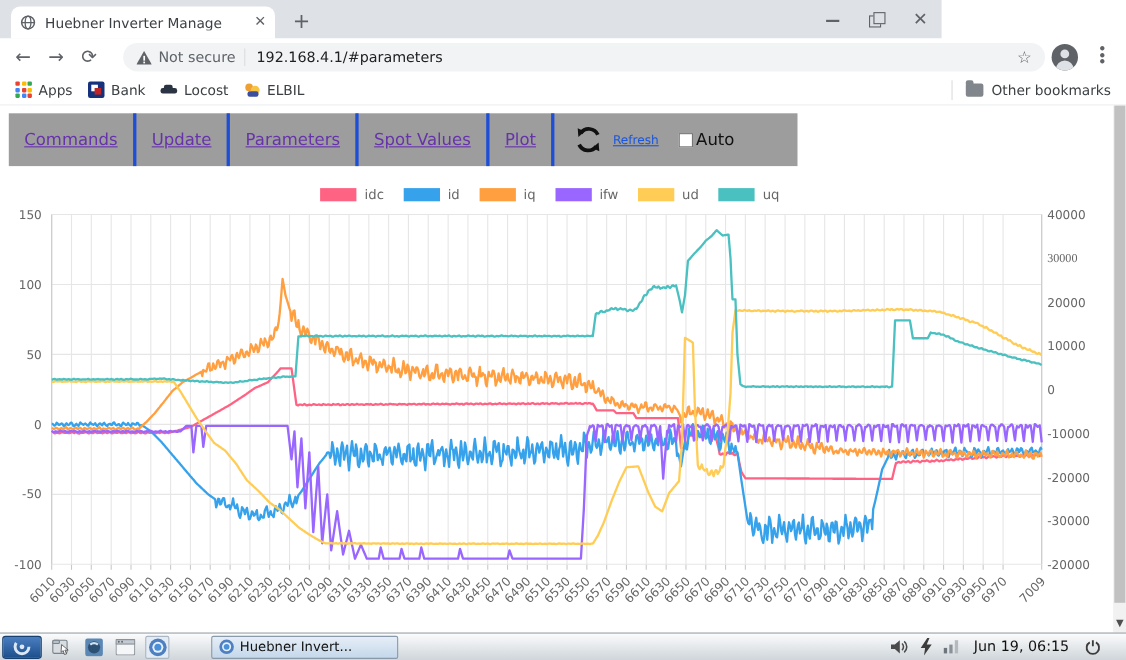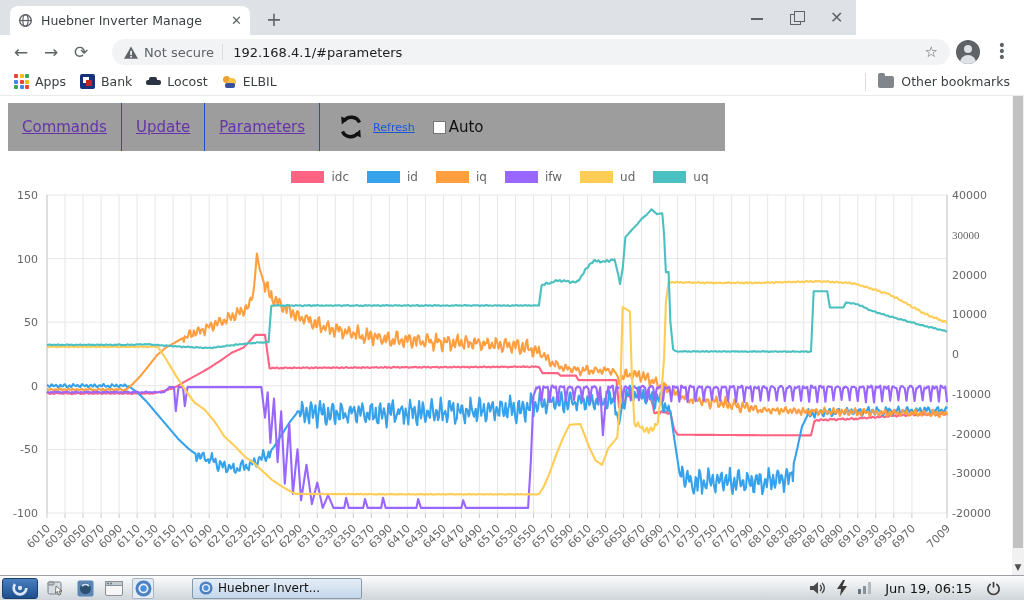--- a/index.html
+++ b/index.html
@@ -46,21 +46,21 @@
   .bm-spacer { flex:1; }
   .bm-div { width:1px; height:18px; background:#dadce0; margin-right:12px; }
   .other-bm { display:flex; align-items:center; gap:7px; margin-right:14px; color:#3c4043; }
   .folder { width:16px; height:12px; background:#80868b; border-radius:2px; position:relative; }
   .folder:before { content:""; position:absolute; left:0; top:-3px; width:7px; height:4px; background:#80868b; border-radius:2px 2px 0 0; }
 
   
   .page { position:absolute; left:0; top:96px; width:1024px; height:479px; background:#fff; }
 
   .navbar { position:absolute; left:8px; top:7px; width:717px; height:48px; background:#9d9d9d; display:flex; }
-  .navcell { display:flex; align-items:center; justify-content:flex-start; border-right:1px solid #1d4ed8; padding:0 14px; }
+  .navcell { display:flex; align-items:center; justify-content:flex-start; border-right:3px solid #1d4ed8; padding:0 14px; }
   .navcell:last-child { border-right:none; }
   .navlink { color:#6633aa; text-decoration:underline; font-size:15px; cursor:pointer; }
   .refresh-link { color:#1a56db; text-decoration:underline; font-size:11px; margin-left:9px; cursor:pointer; }
   .auto-wrap { display:flex; align-items:center; margin-left:18px; gap:3px; }
   .auto-box { width:13px; height:13px; background:#fff; border:1px solid #767676; }
   .auto-label { font-size:15px; color:#111; }
 
   
   .legend { position:absolute; left:0; top:74px; width:1000px; display:flex; justify-content:center; gap:18px; }
   .leg-item { display:flex; align-items:center; gap:7px; cursor:pointer;justify-content:space-between; }
@@ -186,20 +186,26 @@
 
     <div class="navbar">
       <div class="navcell">
           <a class="navlink">Commands</a>
         </div>
       <div class="navcell">
           <a class="navlink">Update</a>
         </div>
       <div class="navcell">
           <a class="navlink">Parameters</a>
+        </div>
+      <div class="navcell">
+          <a class="navlink">Spot Values</a>
+        </div>
+      <div class="navcell">
+          <a class="navlink">Plot</a>
         </div>
       <div class="navcell" style="flex:1; justify-content:flex-start; padding-left:18px;">
         <svg width="26" height="26" viewBox="0 0 26 26">
           <path d="M21.5 8.5 A 9 9 0 0 0 6 7" fill="none" stroke="#111" stroke-width="3.4"></path>
           <polygon points="3.2,2.5 9.5,5.5 3.8,10.5" fill="#111"></polygon>
           <path d="M4.5 17.5 A 9 9 0 0 0 20 19" fill="none" stroke="#111" stroke-width="3.4"></path>
           <polygon points="22.8,23.5 16.5,20.5 22.2,15.5" fill="#111"></polygon>
         </svg>
         <a class="refresh-link">Refresh</a>
         <span class="auto-wrap">

